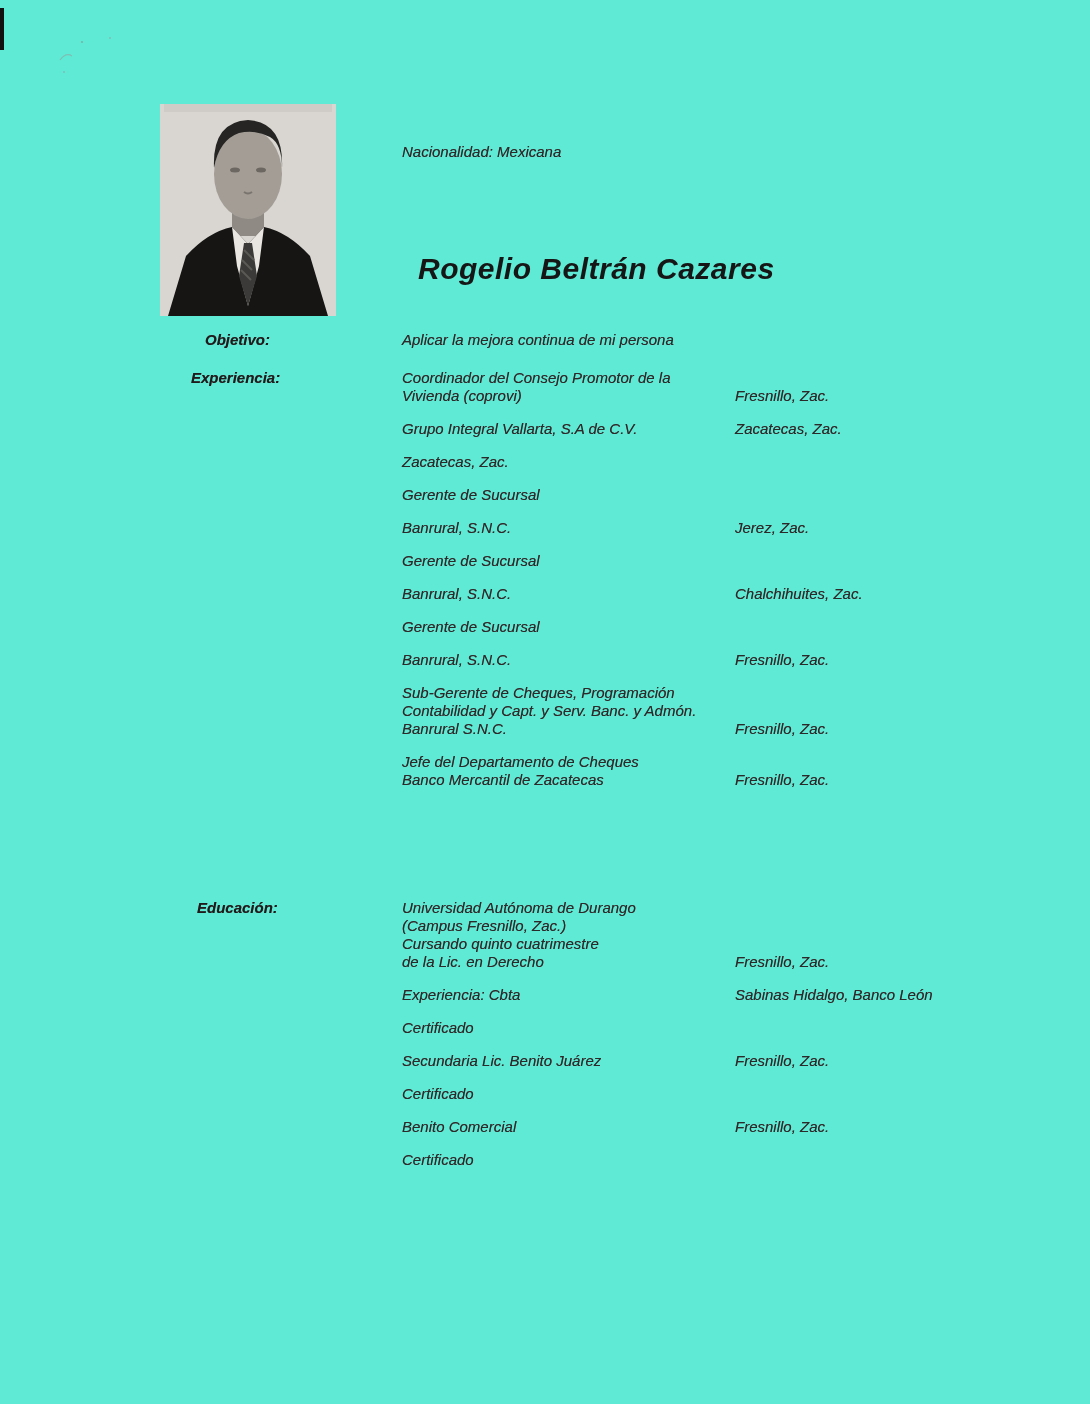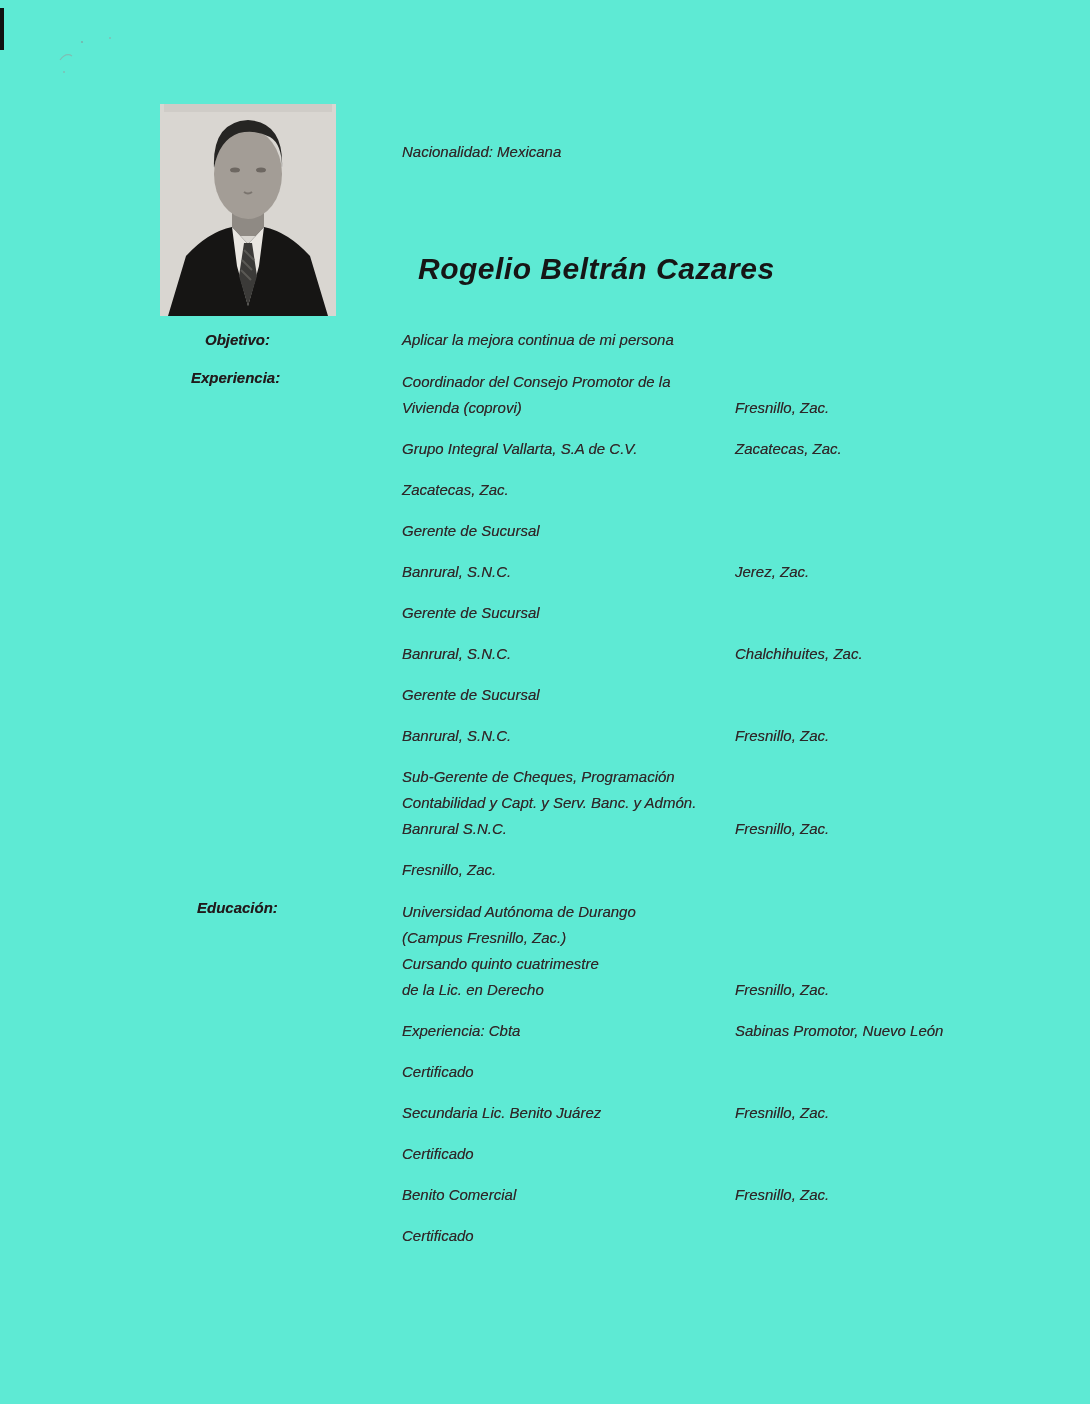--- a/index.html
+++ b/index.html
@@ -69,21 +69,21 @@
     left: 402px; top: 331px;
     font-size: 15px;
     color: #2a2a2a;
     text-shadow: 0 0 0.4px #666;
   }
   .list {
     position: absolute;
     left: 402px;
     width: 660px;
     font-size: 15px;
-    line-height: 26px;
+    line-height: 18px;
     color: #2a2a2a;
     text-shadow: 0 0 0.4px #666;
   }
   .experience-list { top: 369px; }
   .education-list  { top: 899px; }
   .item-row {
     display: grid;
     grid-template-columns: 333px auto;
     align-items: end;
     margin-bottom: 15px;
@@ -167,37 +167,39 @@
       <div class="cell-text">Banrural, S.N.C.</div>
       <div class="cell-loc">Fresnillo, Zac.</div>
     </div>
     <div class="item-row">
       <div class="cell-text">Sub-Gerente de Cheques, Programación
 Contabilidad y Capt. y Serv. Banc. y Admón.
 Banrural S.N.C.</div>
       <div class="cell-loc">Fresnillo, Zac.</div>
     </div>
     <div class="item-row">
+      <div class="cell-text">Jefe del Departamento de Cheques
+Banco Mercantil de Zacatecas</div>
       <div class="cell-loc">Fresnillo, Zac.</div>
     </div>
   </div>
 
   <div class="section-label label-educacion">Educación:</div>
 
   <div class="list education-list">
     <div class="item-row">
       <div class="cell-text">Universidad Autónoma de Durango
  (Campus Fresnillo, Zac.)
 Cursando quinto cuatrimestre
 de la Lic. en Derecho</div>
       <div class="cell-loc">Fresnillo, Zac.</div>
     </div>
     <div class="item-row">
       <div class="cell-text">Experiencia: Cbta</div>
-      <div class="cell-loc">Sabinas Promotor, Nuevo León</div>
+      <div class="cell-loc">Sabinas Hidalgo, Banco León</div>
     </div>
     <div class="item-row">
       <div class="cell-text">Certificado</div>
       <div class="cell-loc"></div>
     </div>
     <div class="item-row">
       <div class="cell-text">Secundaria Lic. Benito Juárez</div>
       <div class="cell-loc">Fresnillo, Zac.</div>
     </div>
     <div class="item-row">

